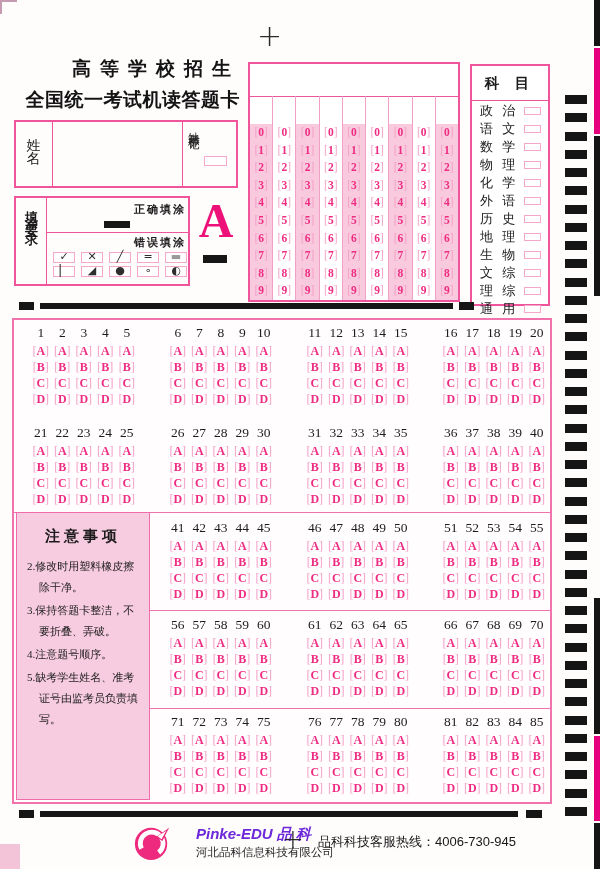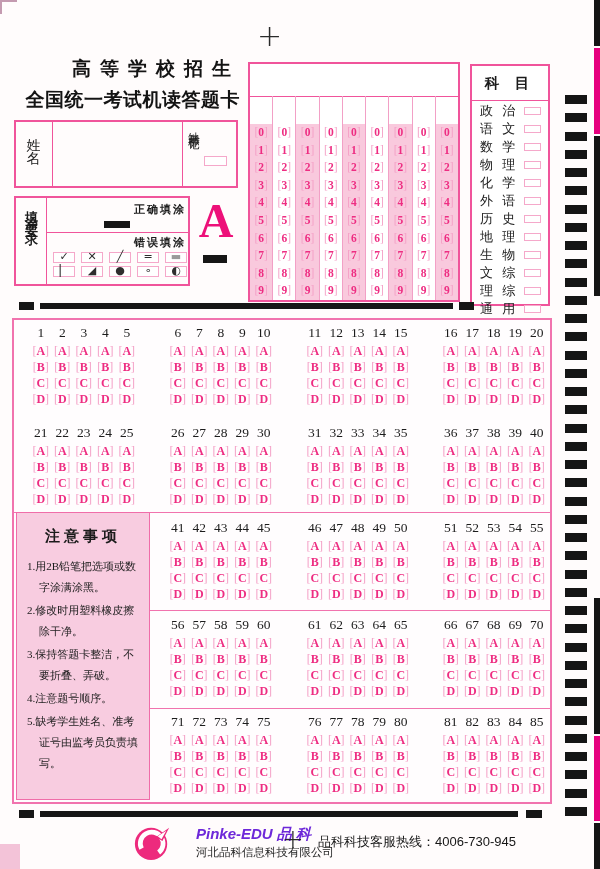--- a/index.html
+++ b/index.html
@@ -389,21 +389,20 @@
   <div class="abs bar" style="left:40px;top:303px;width:413px;height:6px;"></div>
   <div class="abs bar" style="left:459px;top:302px;width:15px;height:8px;"></div>
 
   <div class="abs main-box" id="main-box">
     <div class="divider" style="left:0;right:0;top:192px;"></div>
     <div class="divider" style="left:136px;right:0;top:290px;"></div>
     <div class="divider" style="left:136px;right:0;top:388px;"></div>
     <div class="notes-box">
       <div class="notes-title">注意事项</div>
       <div class="note-items" id="note-items">
-          <div class="note-item">1.用2B铅笔把选项或数字涂满涂黑。</div>
           <div class="note-item">2.修改时用塑料橡皮擦除干净。</div>
           <div class="note-item">3.保持答题卡整洁，不要折叠、弄破。</div>
           <div class="note-item">4.注意题号顺序。</div>
           <div class="note-item">5.缺考学生姓名、准考证号由监考员负责填写。</div>
         </div>
     </div>
   <div class="agroup" style="left: 16px; top: 4px;">
         <div class="qcell">
           <div class="qnum">1</div>
           <div class="obubble"><span class="bk">[</span><span class="lt">A</span><span class="bk">]</span></div>

